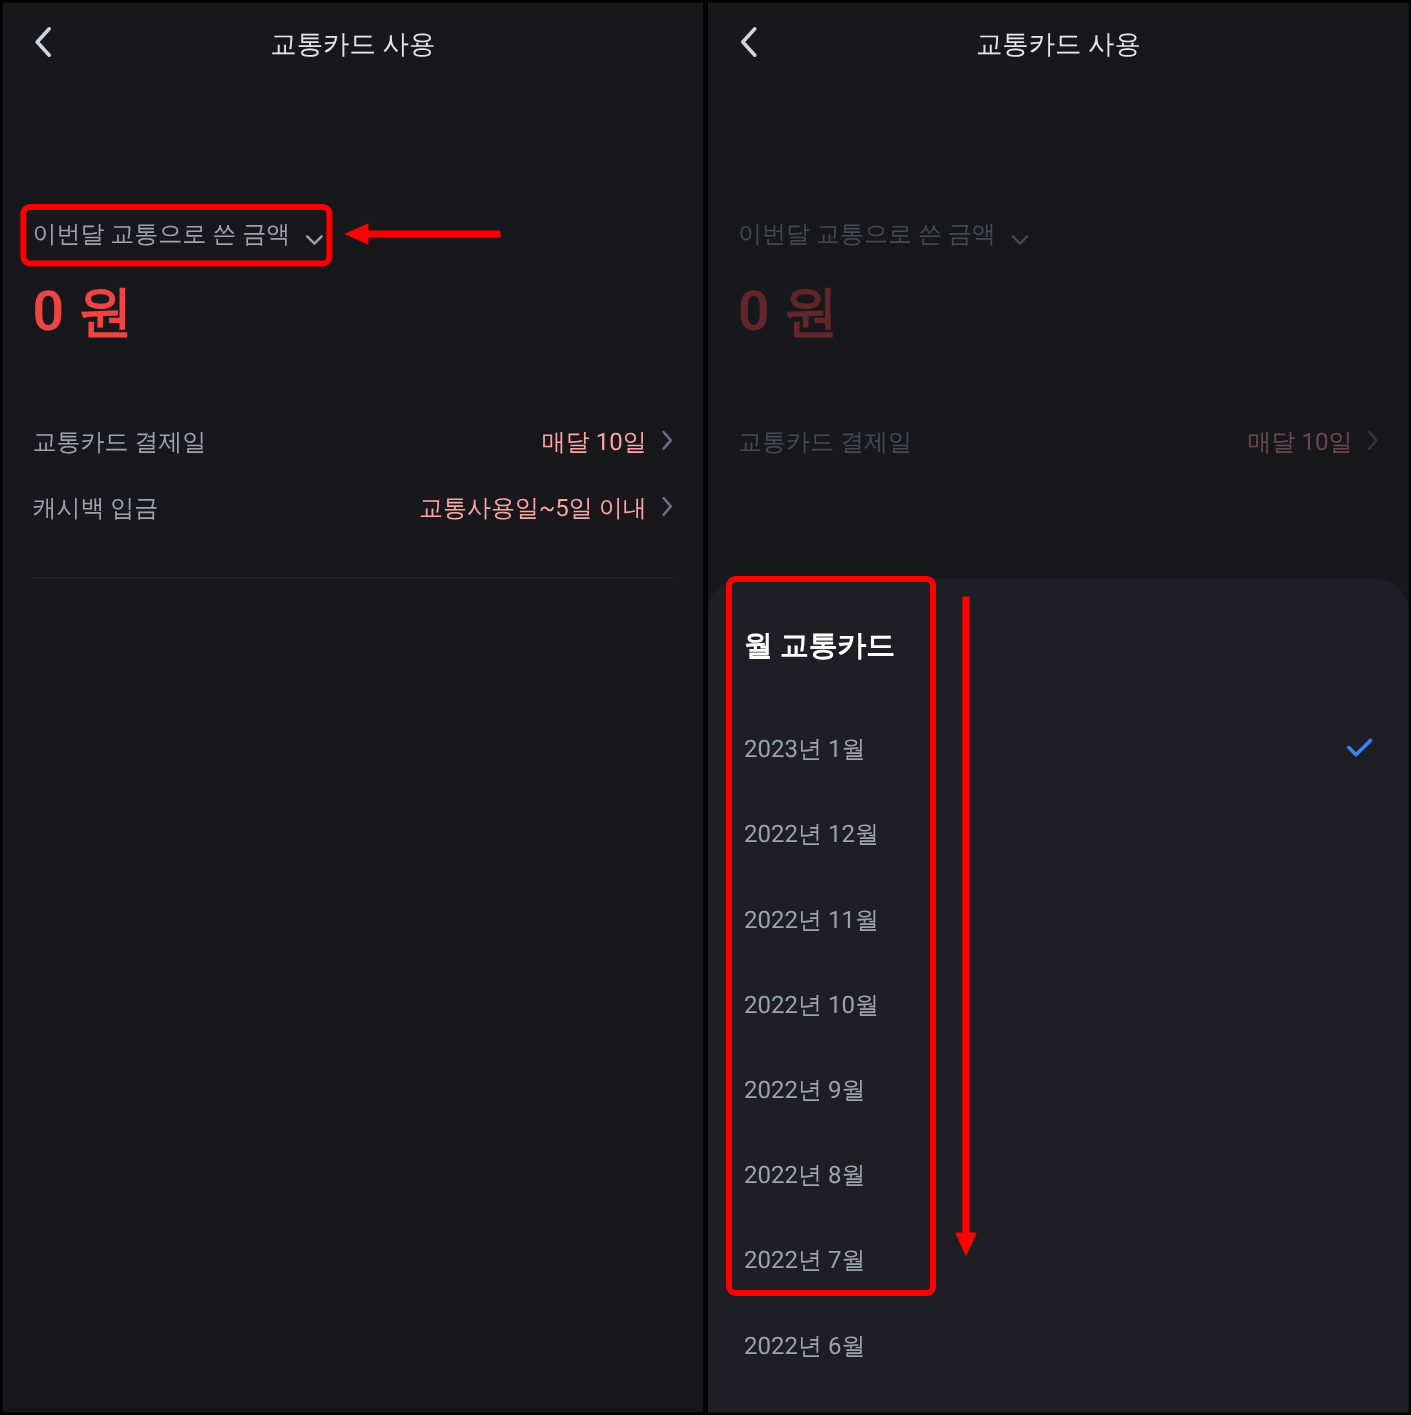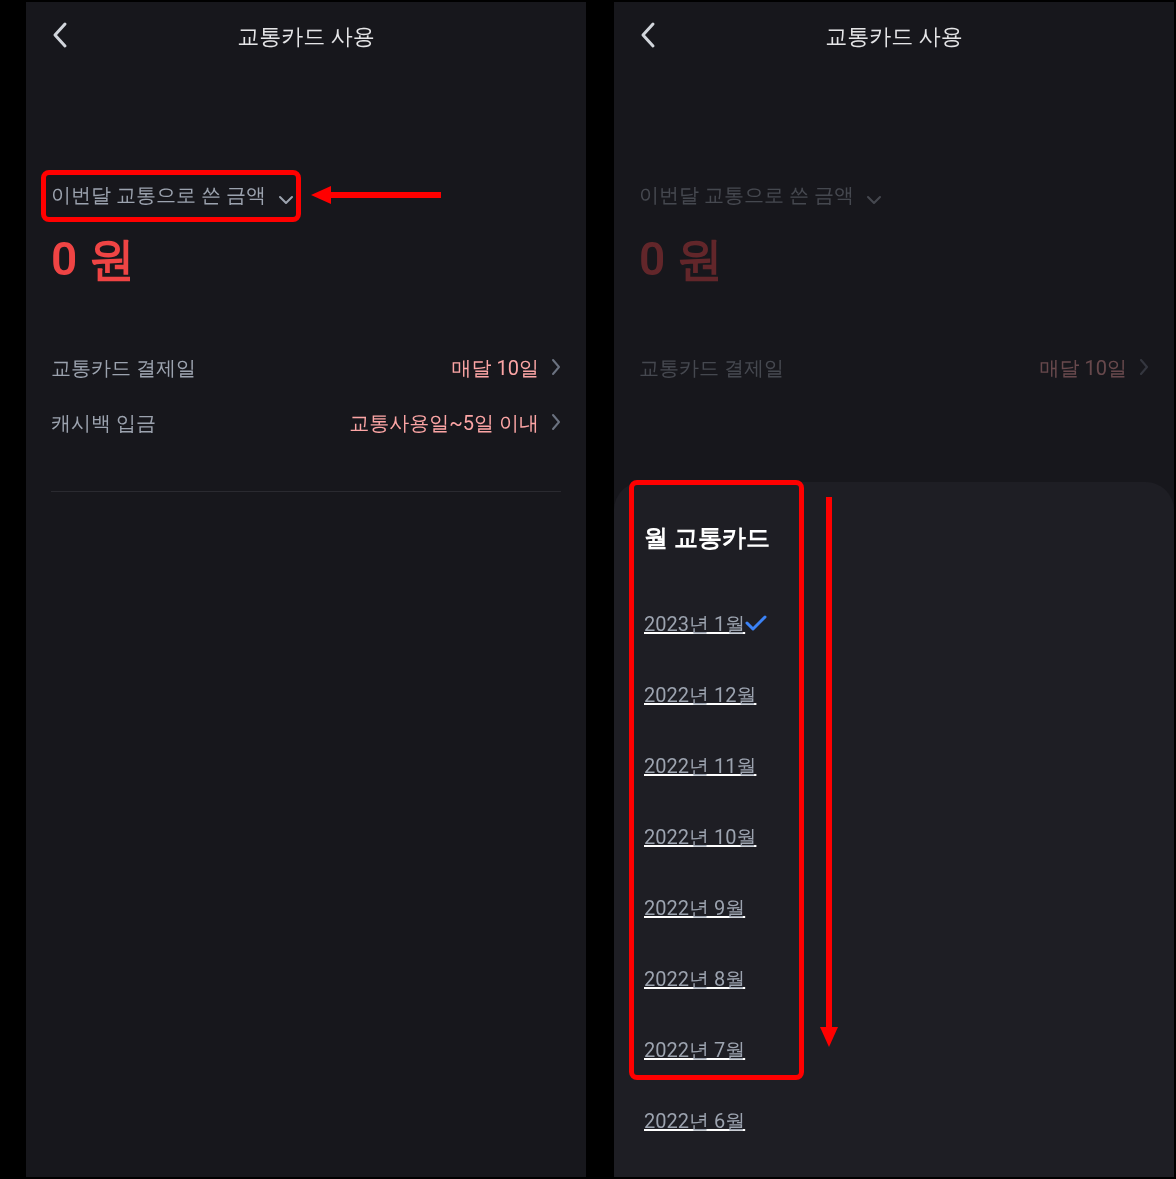--- a/index.html
+++ b/index.html
@@ -14,21 +14,20 @@
       width: 1176px;
       height: 1179px;
       display: flex;
     }
     .screen {
       width: 588px;
       height: 1179px;
       background: #17171c;
       position: relative;
       border: 2px solid #000;
-      margin-left: 24px;
     }
     .header {
       display: flex;
       align-items: center;
       justify-content: center;
       height: 70px;
       position: relative;
     }
     .back-icon {
       position: absolute;
@@ -67,21 +66,21 @@
     }
     .amount {
       font-size: 46px;
       font-weight: 600;
       color: #ef4444;
       margin-top: 20px;
     }
     .info-list {
       margin-top: 50px;
       border-bottom: 1px solid #2a2a30;
-      padding-bottom: 40px;
+      padding-bottom: 30px;
     }
     .info-row {
       display: flex;
       align-items: center;
       justify-content: space-between;
       padding: 14px 0;
       cursor: pointer;
     }
     .info-label {
       font-size: 20px;
@@ -129,24 +128,23 @@
       color: #fff;
       margin-bottom: 35px;
     }
     .month-list {
       display: flex;
       flex-direction: column;
     }
     .month-item {
       display: flex;
       align-items: center;
-      justify-content: flex-start;
+      justify-content: space-between;
       padding: 22px 0;
       cursor: pointer;
-      text-decoration: underline;
     }
     .month-label {
       font-size: 20px;
       color: #9ca3af;
     }
     .check-icon svg {
       width: 22px;
       height: 16px;
     }
     .red-arrow-down {

